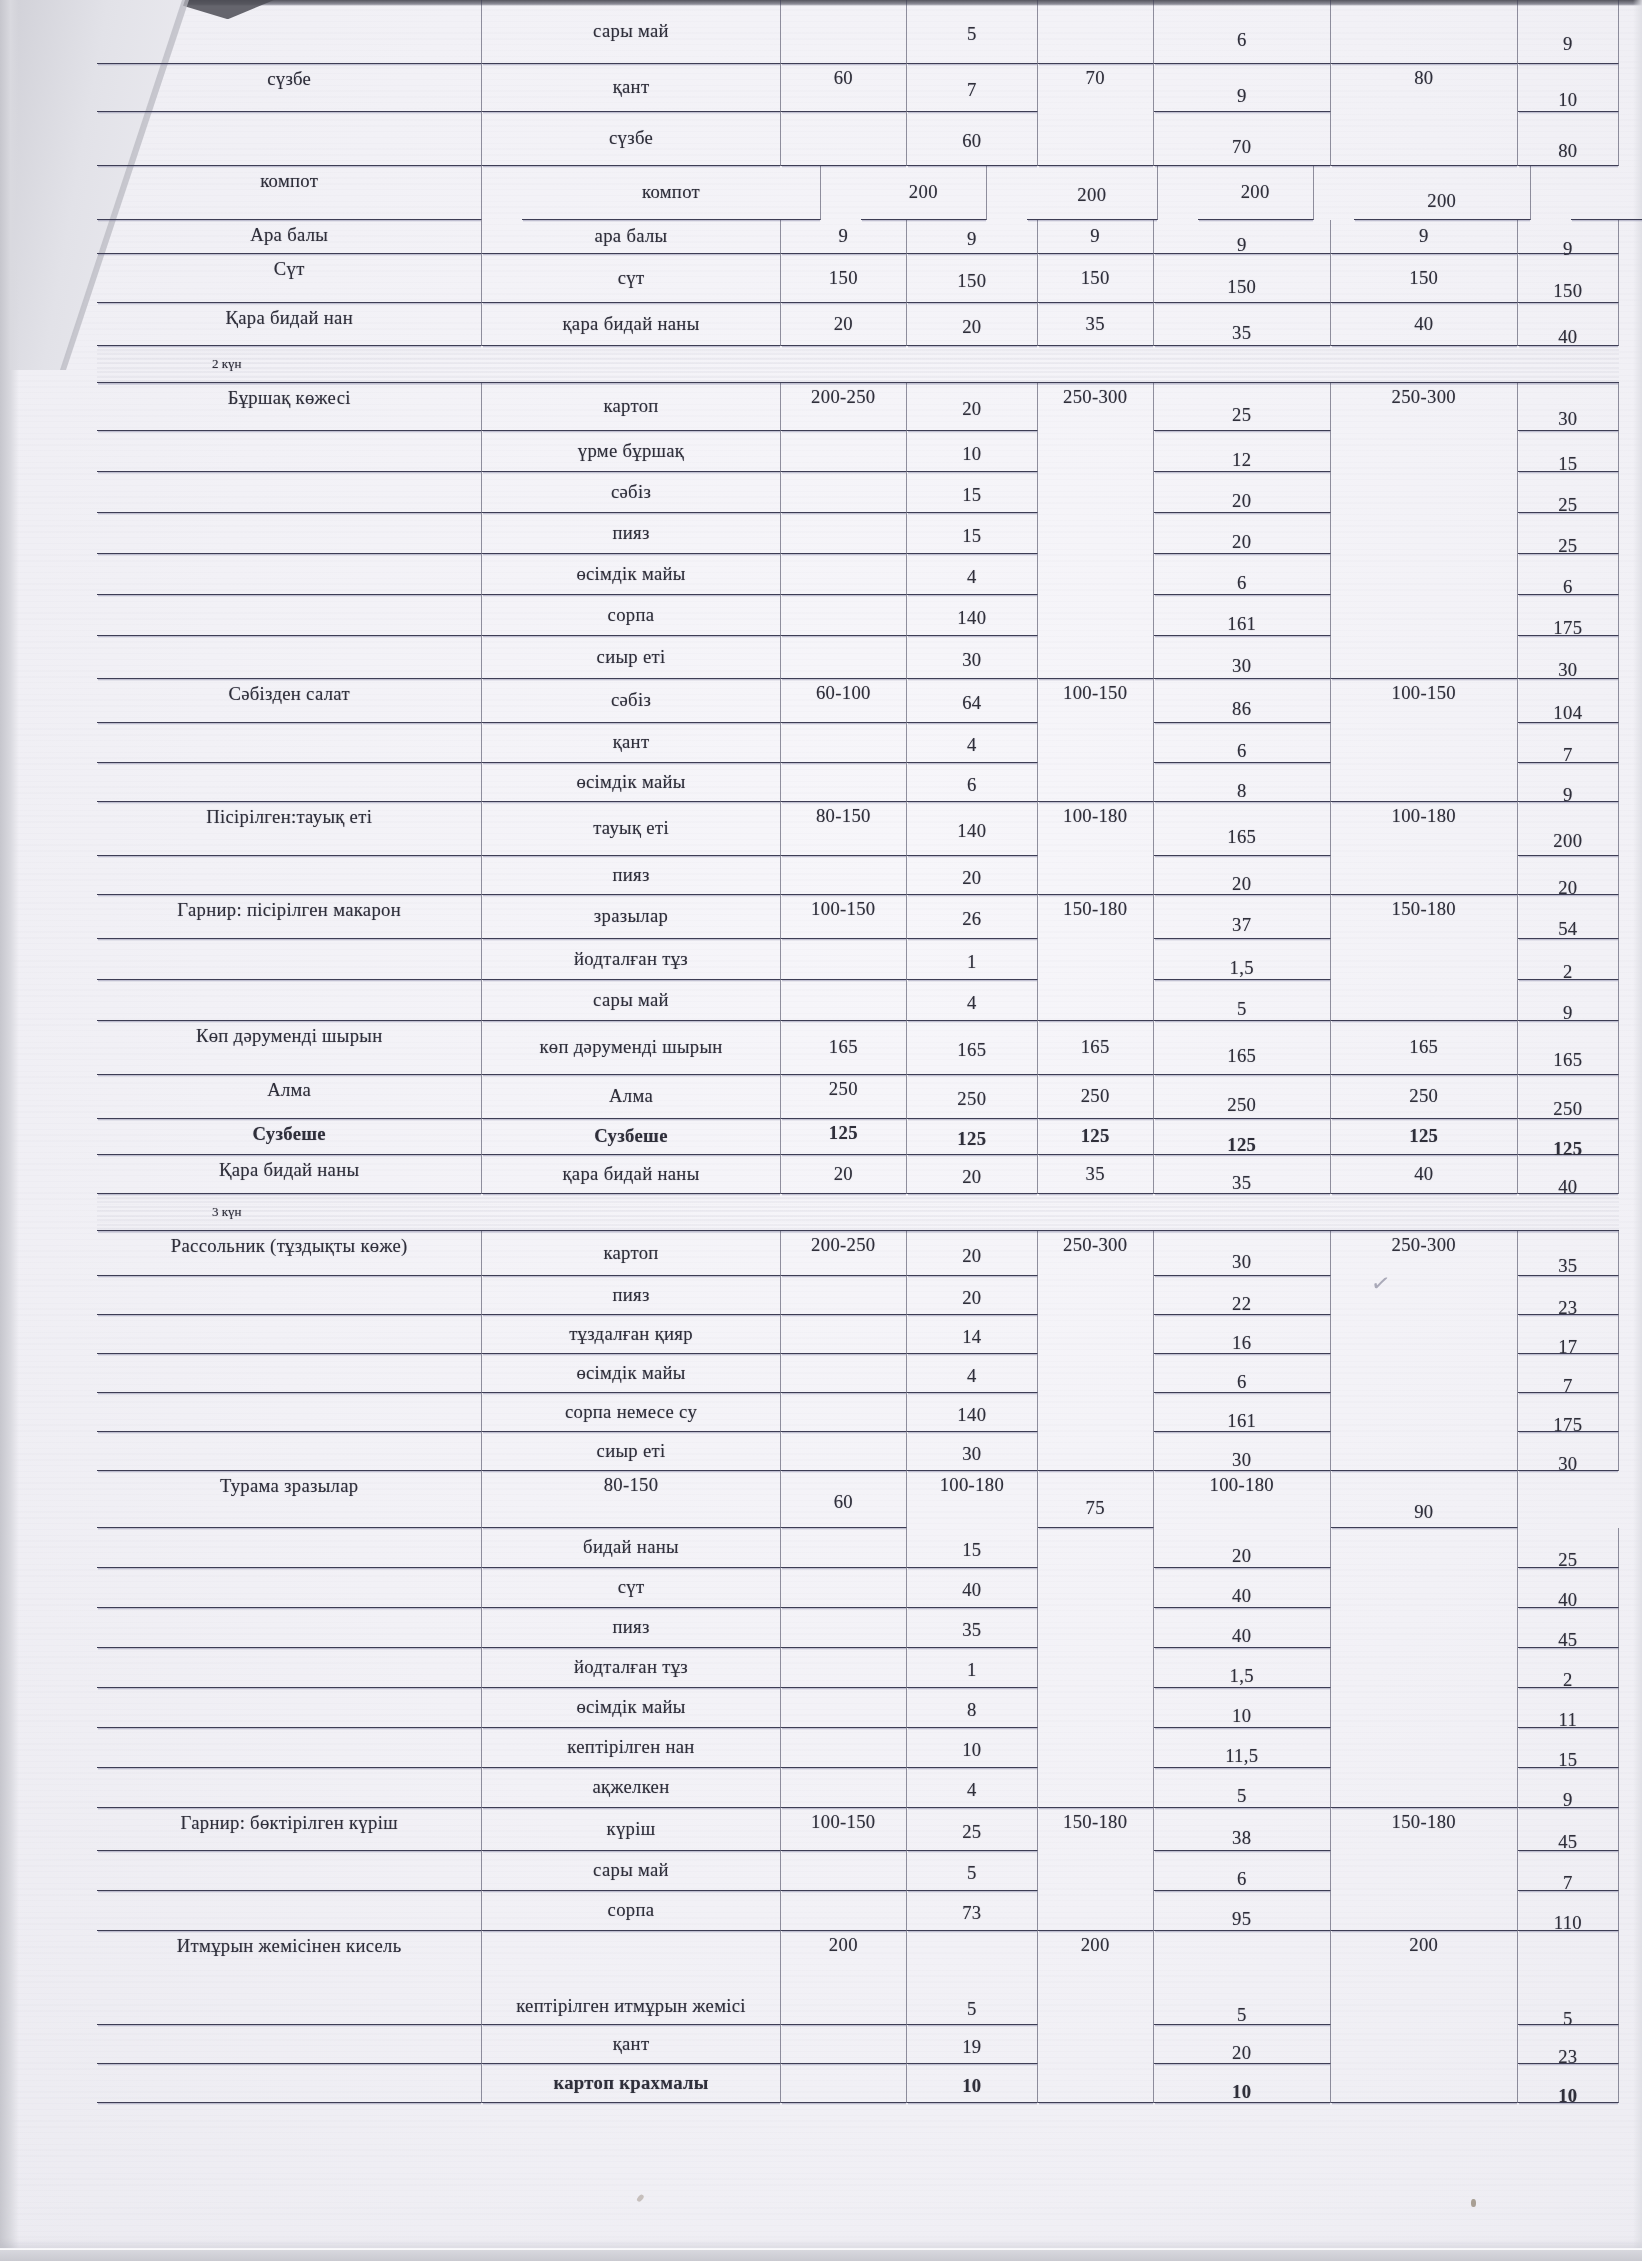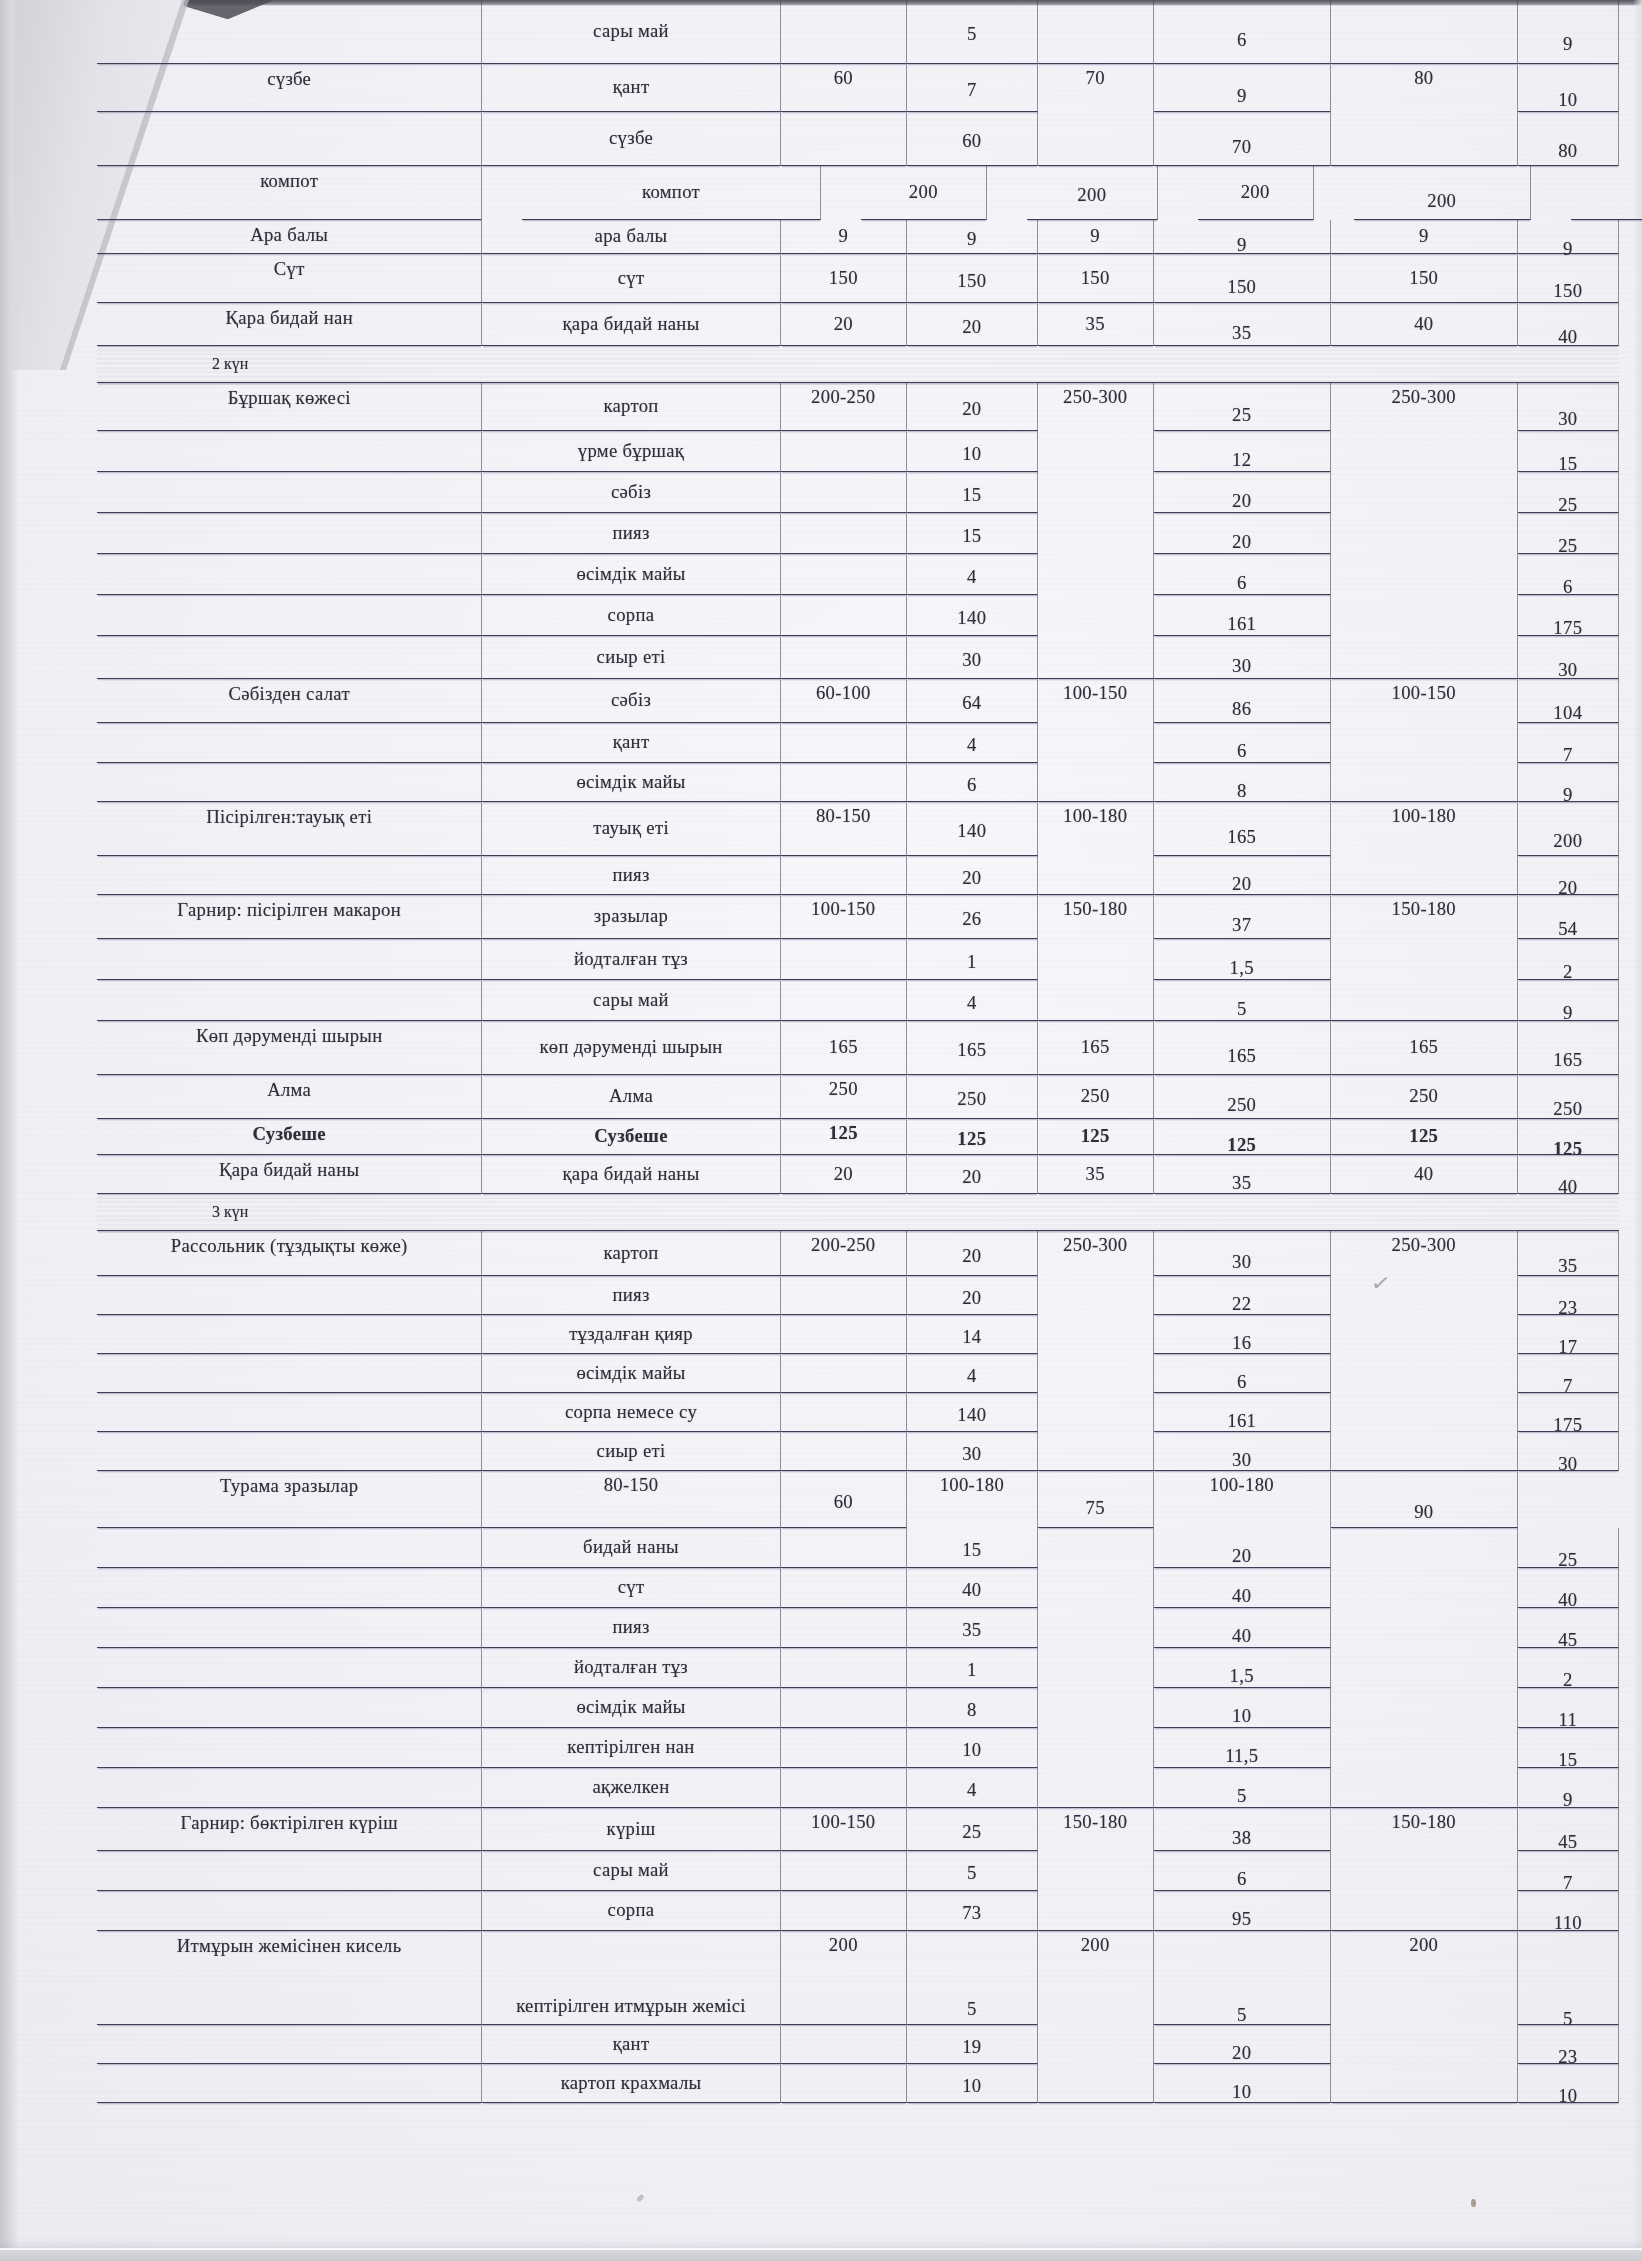--- a/index.html
+++ b/index.html
@@ -55,21 +55,21 @@
   }
   .bb{border-bottom:1.6px solid #3d3d54;
       box-shadow:0 2.3px 0 -1px rgba(118,118,156,.42);}
   .c1.dish{align-items:flex-start;padding-top:5.2px;}
   .rtop{align-items:flex-start !important;padding-top:3.9px;}
   .val4 span{transform:translateY(2.6px);display:inline-block;}
   .val6 span{transform:translateY(9px);display:inline-block;}
   .val8 span{transform:translateY(13px);display:inline-block;}
   .section{
     height:36px;display:flex;align-items:center;
-    padding-left:115px;font-size:16px;font-weight:500;
+    padding-left:115px;font-size:13px;font-weight:500;
     border-bottom:1.9px solid #3d3d54;
     box-shadow:0 2.6px 0 -1px rgba(118,118,156,.42);
     background:repeating-linear-gradient(0deg, rgba(120,120,145,.07) 0 1.9px, rgba(246,246,250,0) 1.9px 4.5px);
     text-shadow:0 0 1px rgba(44,44,66,.45);
   }
 </style>
 </head>
 <body>
 
 <div class="page">
@@ -1037,21 +1037,21 @@
         </div>
         <div class="cell c5"></div>
         <div class="cell c6 val6 bb">
           <span>20</span>
         </div>
         <div class="cell c7"></div>
         <div class="cell c8 val8 bb">
           <span>23</span>
         </div>
       </div>
-      <div class="row" style="height: 39px;">
+      <div class="row" style="height: 39px; font-weight: bold;">
         <div class="cell c1 dish bb"></div>
         <div class="cell c2 ing bb">
           <span>картоп крахмалы</span>
         </div>
         <div class="cell c3 bb"></div>
         <div class="cell c4 val4 bb">
           <span>10</span>
         </div>
         <div class="cell c5 bb"></div>
         <div class="cell c6 val6 bb">

